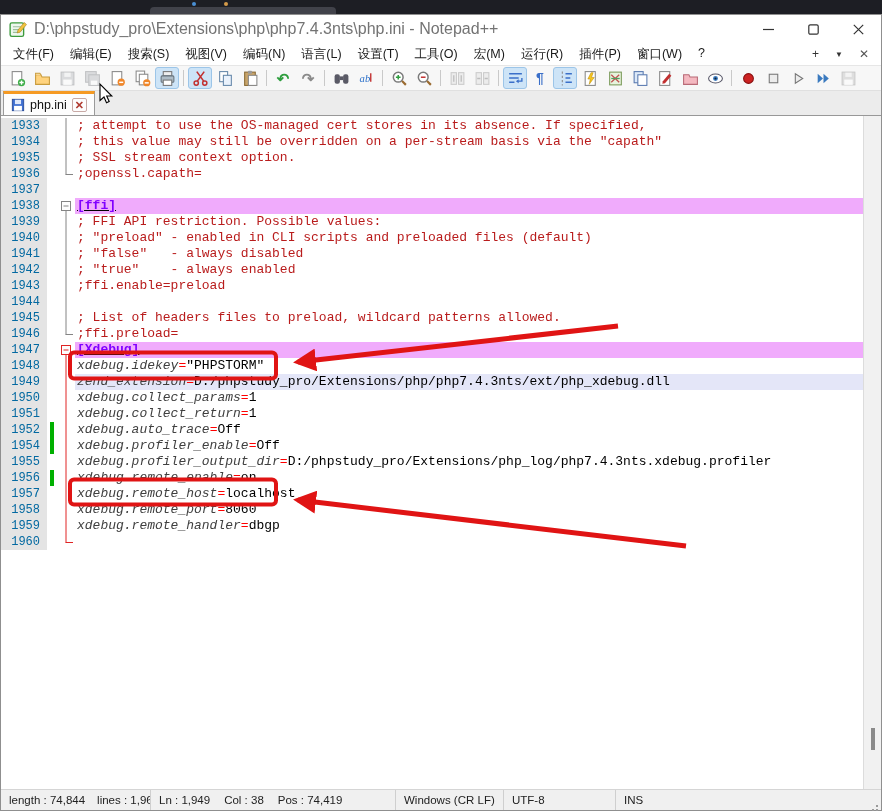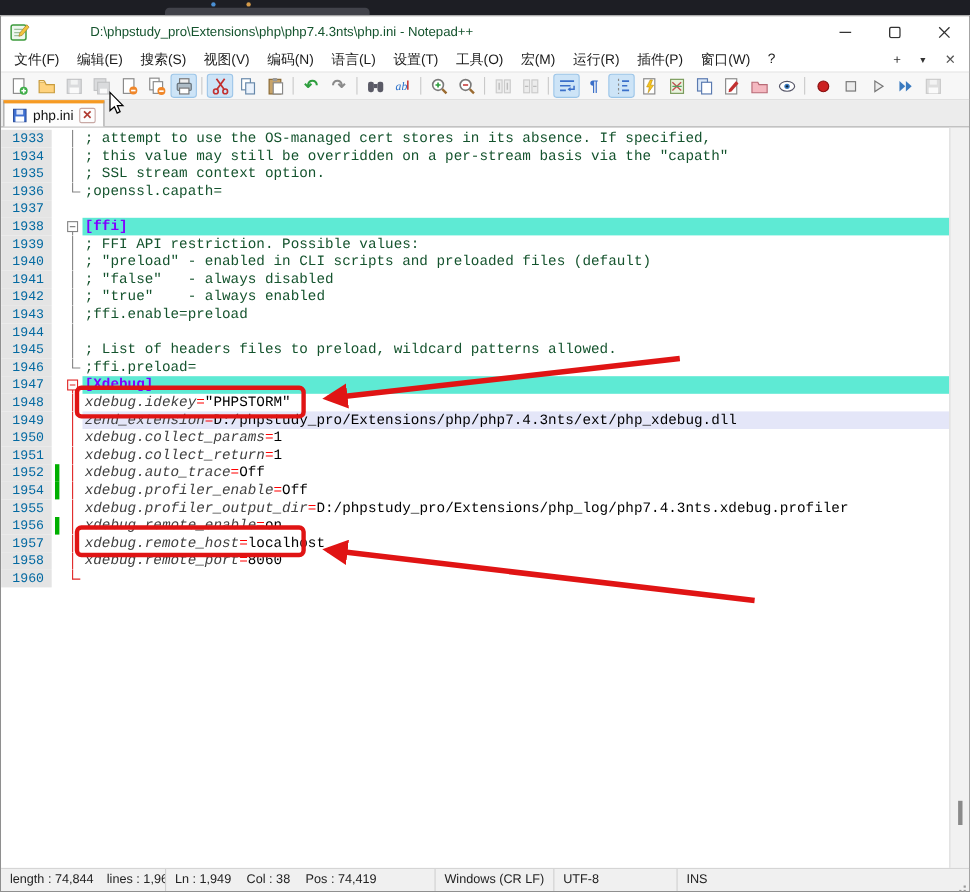--- a/index.html
+++ b/index.html
@@ -9,21 +9,21 @@
   
   .top-strip { position:absolute; top:0; left:0; width:882px; height:14px; background:#1d1e24; }
   .top-strip .ghost-tab { position:absolute; left:150px; top:7px; width:186px; height:7px; background:#41424a; border-radius:4px 4px 0 0; }
   .top-strip .dot { position:absolute; top:2px; width:4px; height:4px; border-radius:2px; }
 
   .app { position:absolute; top:14px; left:0; width:882px; height:797px; background:#fff; border:1px solid #8f8f8f; display:flex; flex-direction:column; }
 
   
   .titlebar { height:28px; display:flex; align-items:center; background:#ffffff; padding-left:8px; flex:0 0 auto; }
   .titlebar .app-icon { width:18px; height:18px; margin-right:7px; flex:0 0 auto; }
-  .titlebar .title { font-size:12px; color:#14532d; white-space:nowrap;margin-left:48px; }
+  .titlebar .title { font-size:16px; color:#737373; white-space:nowrap; }
   .win-controls { margin-left:auto; display:flex; height:100%; }
   .win-btn { width:45px; height:100%; display:flex; align-items:center; justify-content:center; font-size:13px; color:#222; }
   .win-btn svg { display:block; }
 
   
   .menubar { height:22px; display:flex; align-items:center; background:#fff; padding-left:4px; flex:0 0 auto; }
   .menu-item { font-size:12.5px; color:#1a1a1a; padding:2px 8px; white-space:nowrap; }
   .menu-right { margin-left:auto; display:flex; align-items:center; gap:16px; padding-right:12px; color:#333; }
   .menu-right span { font-size:12px; }
 
@@ -44,23 +44,23 @@
   
   .editor-wrap { flex:1 1 auto; display:flex; overflow:hidden; background:#fff; }
   .editor { flex:1 1 auto; font-family:"Liberation Mono","DejaVu Sans Mono",monospace; font-size:13px; padding-top:2px; overflow:hidden; }
   .row { display:flex; height:16px; line-height:16px; }
   .ln { width:46px; flex:0 0 auto; background:#e4e4e4; color:#0369a1; font-size:12px; text-align:right; padding-right:7px; font-family:"Liberation Mono",monospace; }
   .chg { width:10px; flex:0 0 auto; position:relative; }
   .chg.changed::after { content:''; position:absolute; left:3px; top:0; bottom:0; width:4px; background:#00b000; }
   .fold { width:18px; flex:0 0 auto; }
   .fold svg { display:block; }
   .text { flex:1 1 auto; white-space:pre; padding-left:2px; }
-  .bg-section { background:#5eead4; }
+  .bg-section { background:#f0abfc;text-decoration:underline; }
   .bg-caret { background:#e4e6f8; }
-  .c-comment { color:#14532d; }
+  .c-comment { color:#b91c1c; }
   .c-section { color:#8000ff; font-weight:bold; }
   .c-key { color:#404040; font-style:italic; }
   .c-eq { color:#ff0000; }
   .c-val { color:#000000; }
 
   .vscroll { width:18px; flex:0 0 auto; background:#f1f1f1; border-left:1px solid #dcdcdc; position:relative; }
   .vthumb { position:absolute; left:7px; width:4px; height:22px; top:612px; background:#8a8a8a; }
 
   
   .statusbar { height:21px; flex:0 0 auto; background:#f0f0f0; border-top:1px solid #d5d5d5; display:flex; align-items:center; font-size:11.5px; color:#222; position:relative; }
@@ -605,20 +605,30 @@
             <div class="ln">1958</div>
             <div class="chg"></div>
             <div class="fold">
               <svg width="18" height="16">
                 <line x1="9" y1="0" x2="9" y2="16" stroke="#e02424"></line>
               </svg>
             </div>
             <div class="text"><span class="c-key">xdebug.remote_port</span><span class="c-eq">=</span><span class="c-val">8060</span></div>
           </div>
           <div class="row">
+            <div class="ln">1959</div>
+            <div class="chg"></div>
+            <div class="fold">
+              <svg width="18" height="16">
+                <line x1="9" y1="0" x2="9" y2="16" stroke="#e02424"></line>
+              </svg>
+            </div>
+            <div class="text"><span class="c-key">xdebug.remote_handler</span><span class="c-eq">=</span><span class="c-val">dbgp</span></div>
+          </div>
+          <div class="row">
             <div class="ln">1960</div>
             <div class="chg"></div>
             <div class="fold">
               <svg width="18" height="16">
                 <line x1="9" y1="0" x2="9" y2="8.5" stroke="#e02424"></line>
                 <line x1="8.5" y1="8.5" x2="16" y2="8.5" stroke="#e02424"></line>
               </svg>
             </div>
             <div class="text"></div>
           </div>

